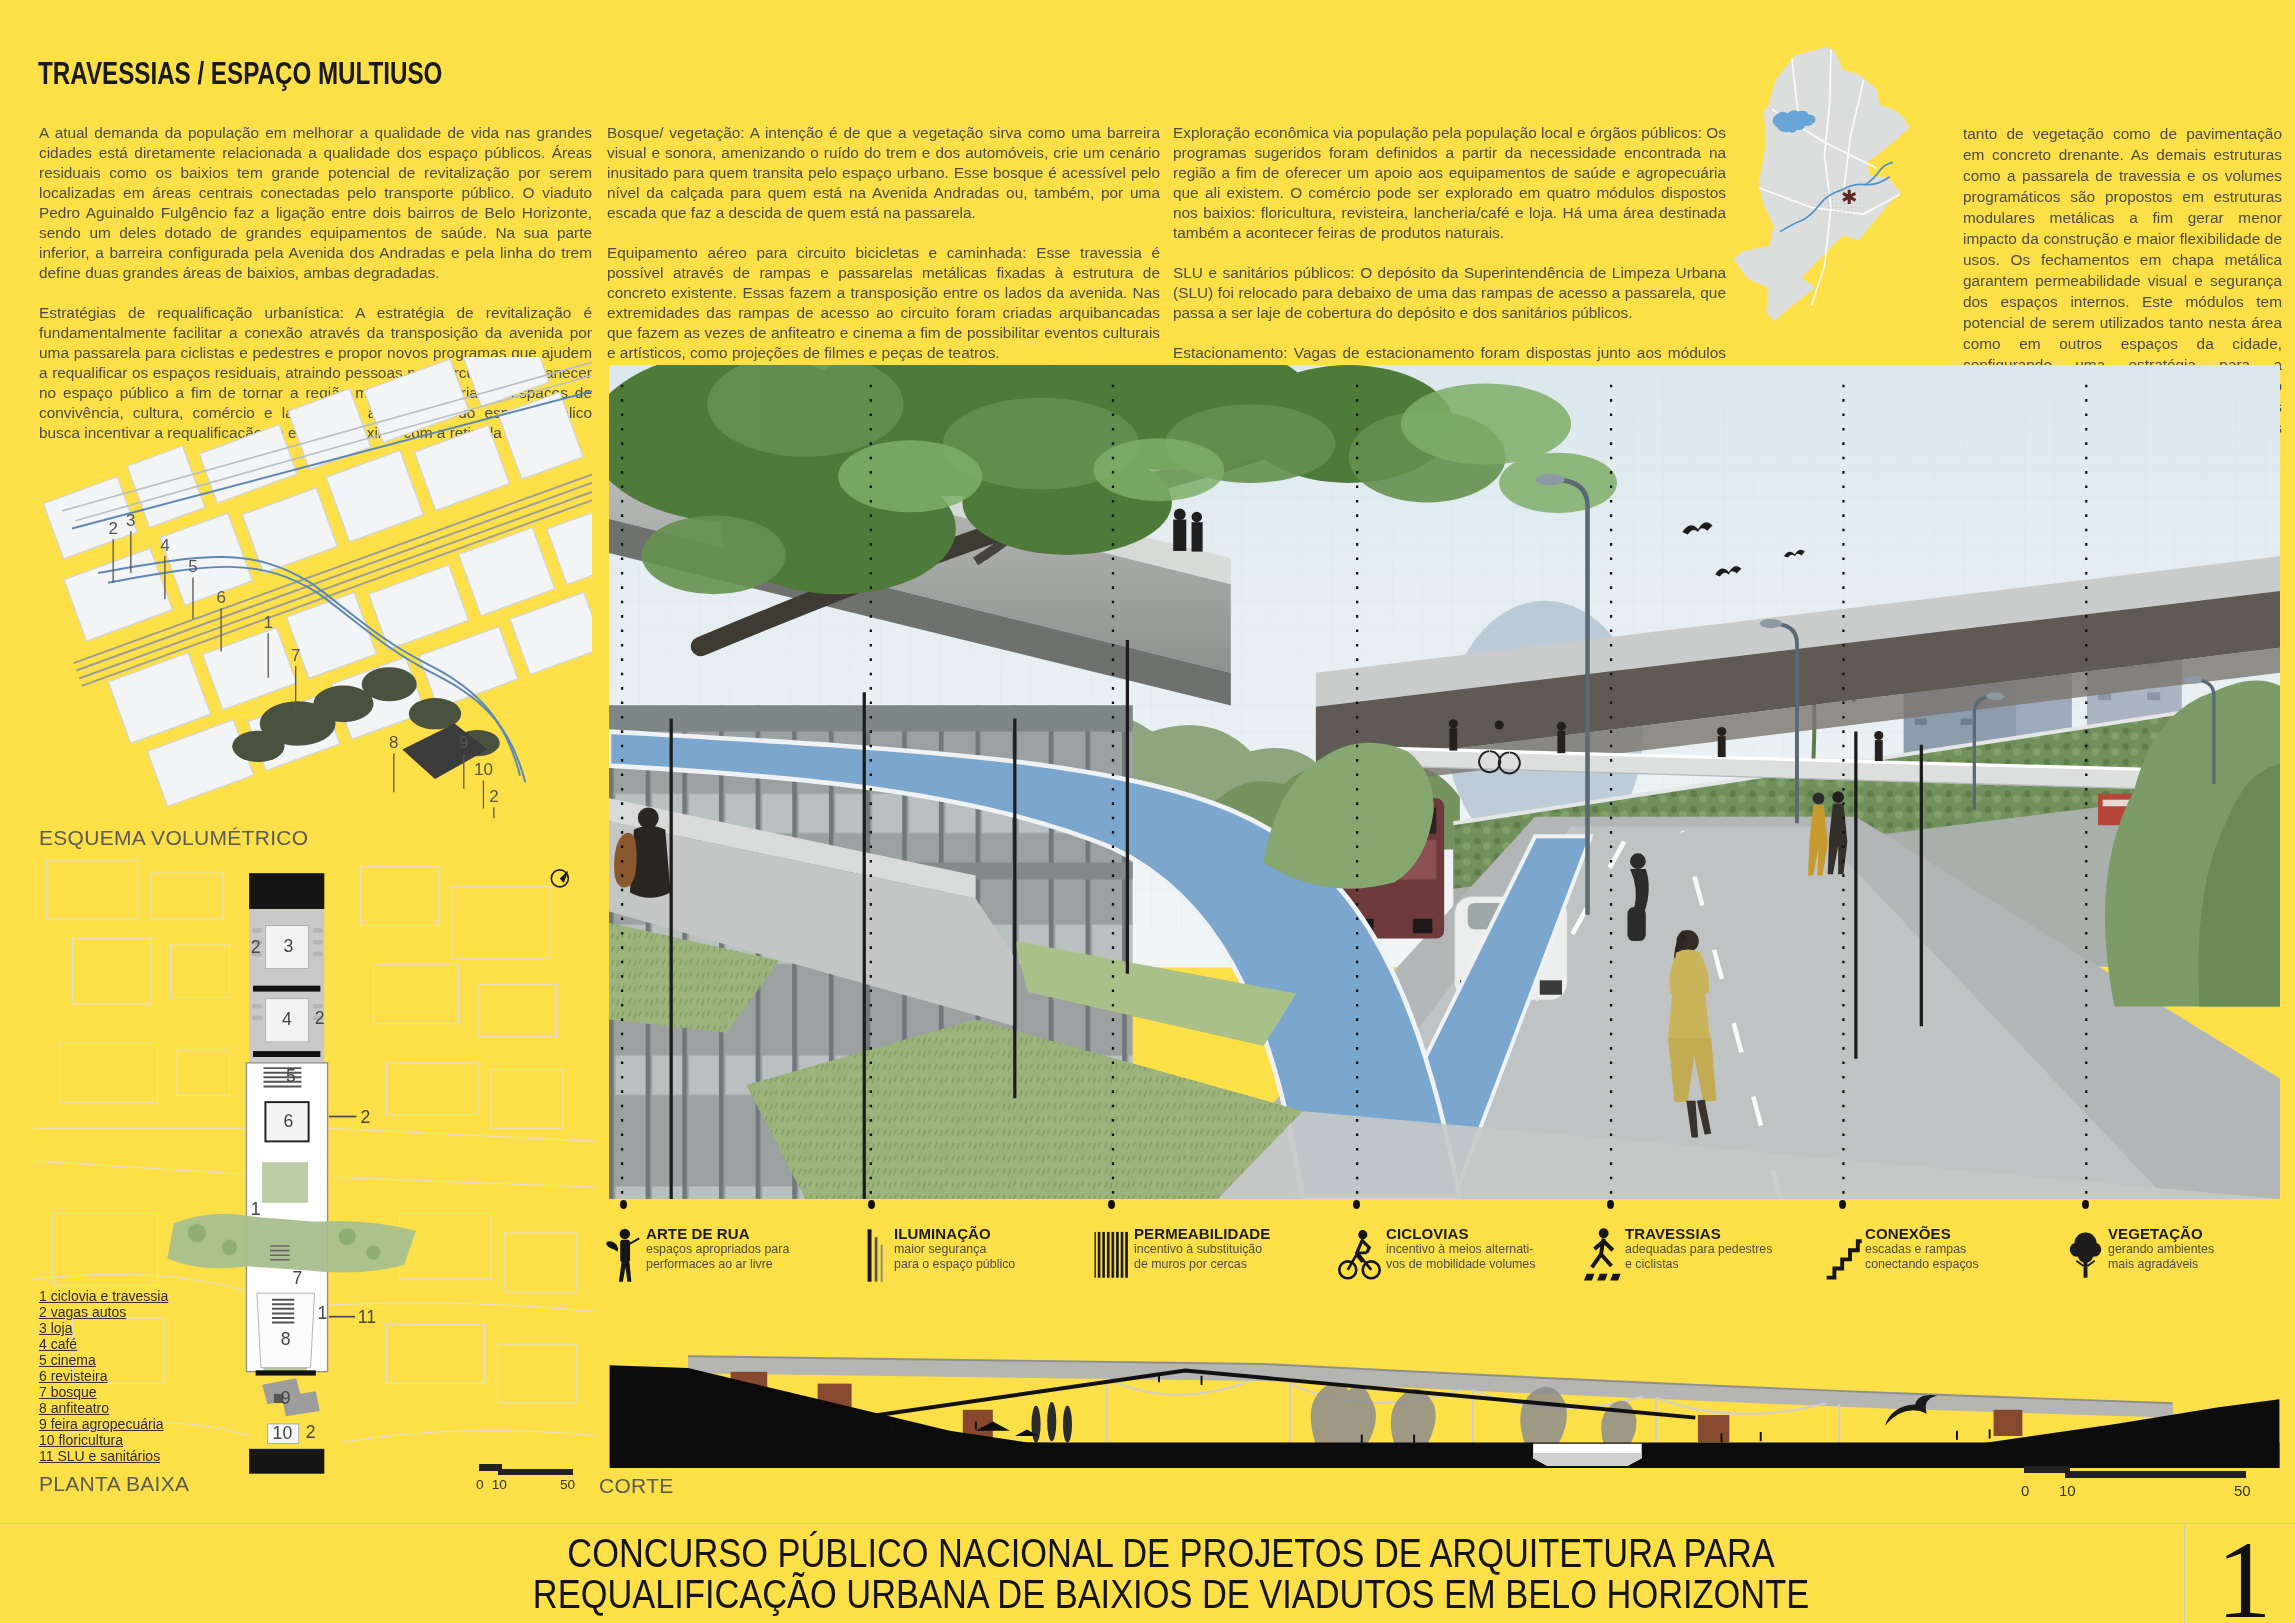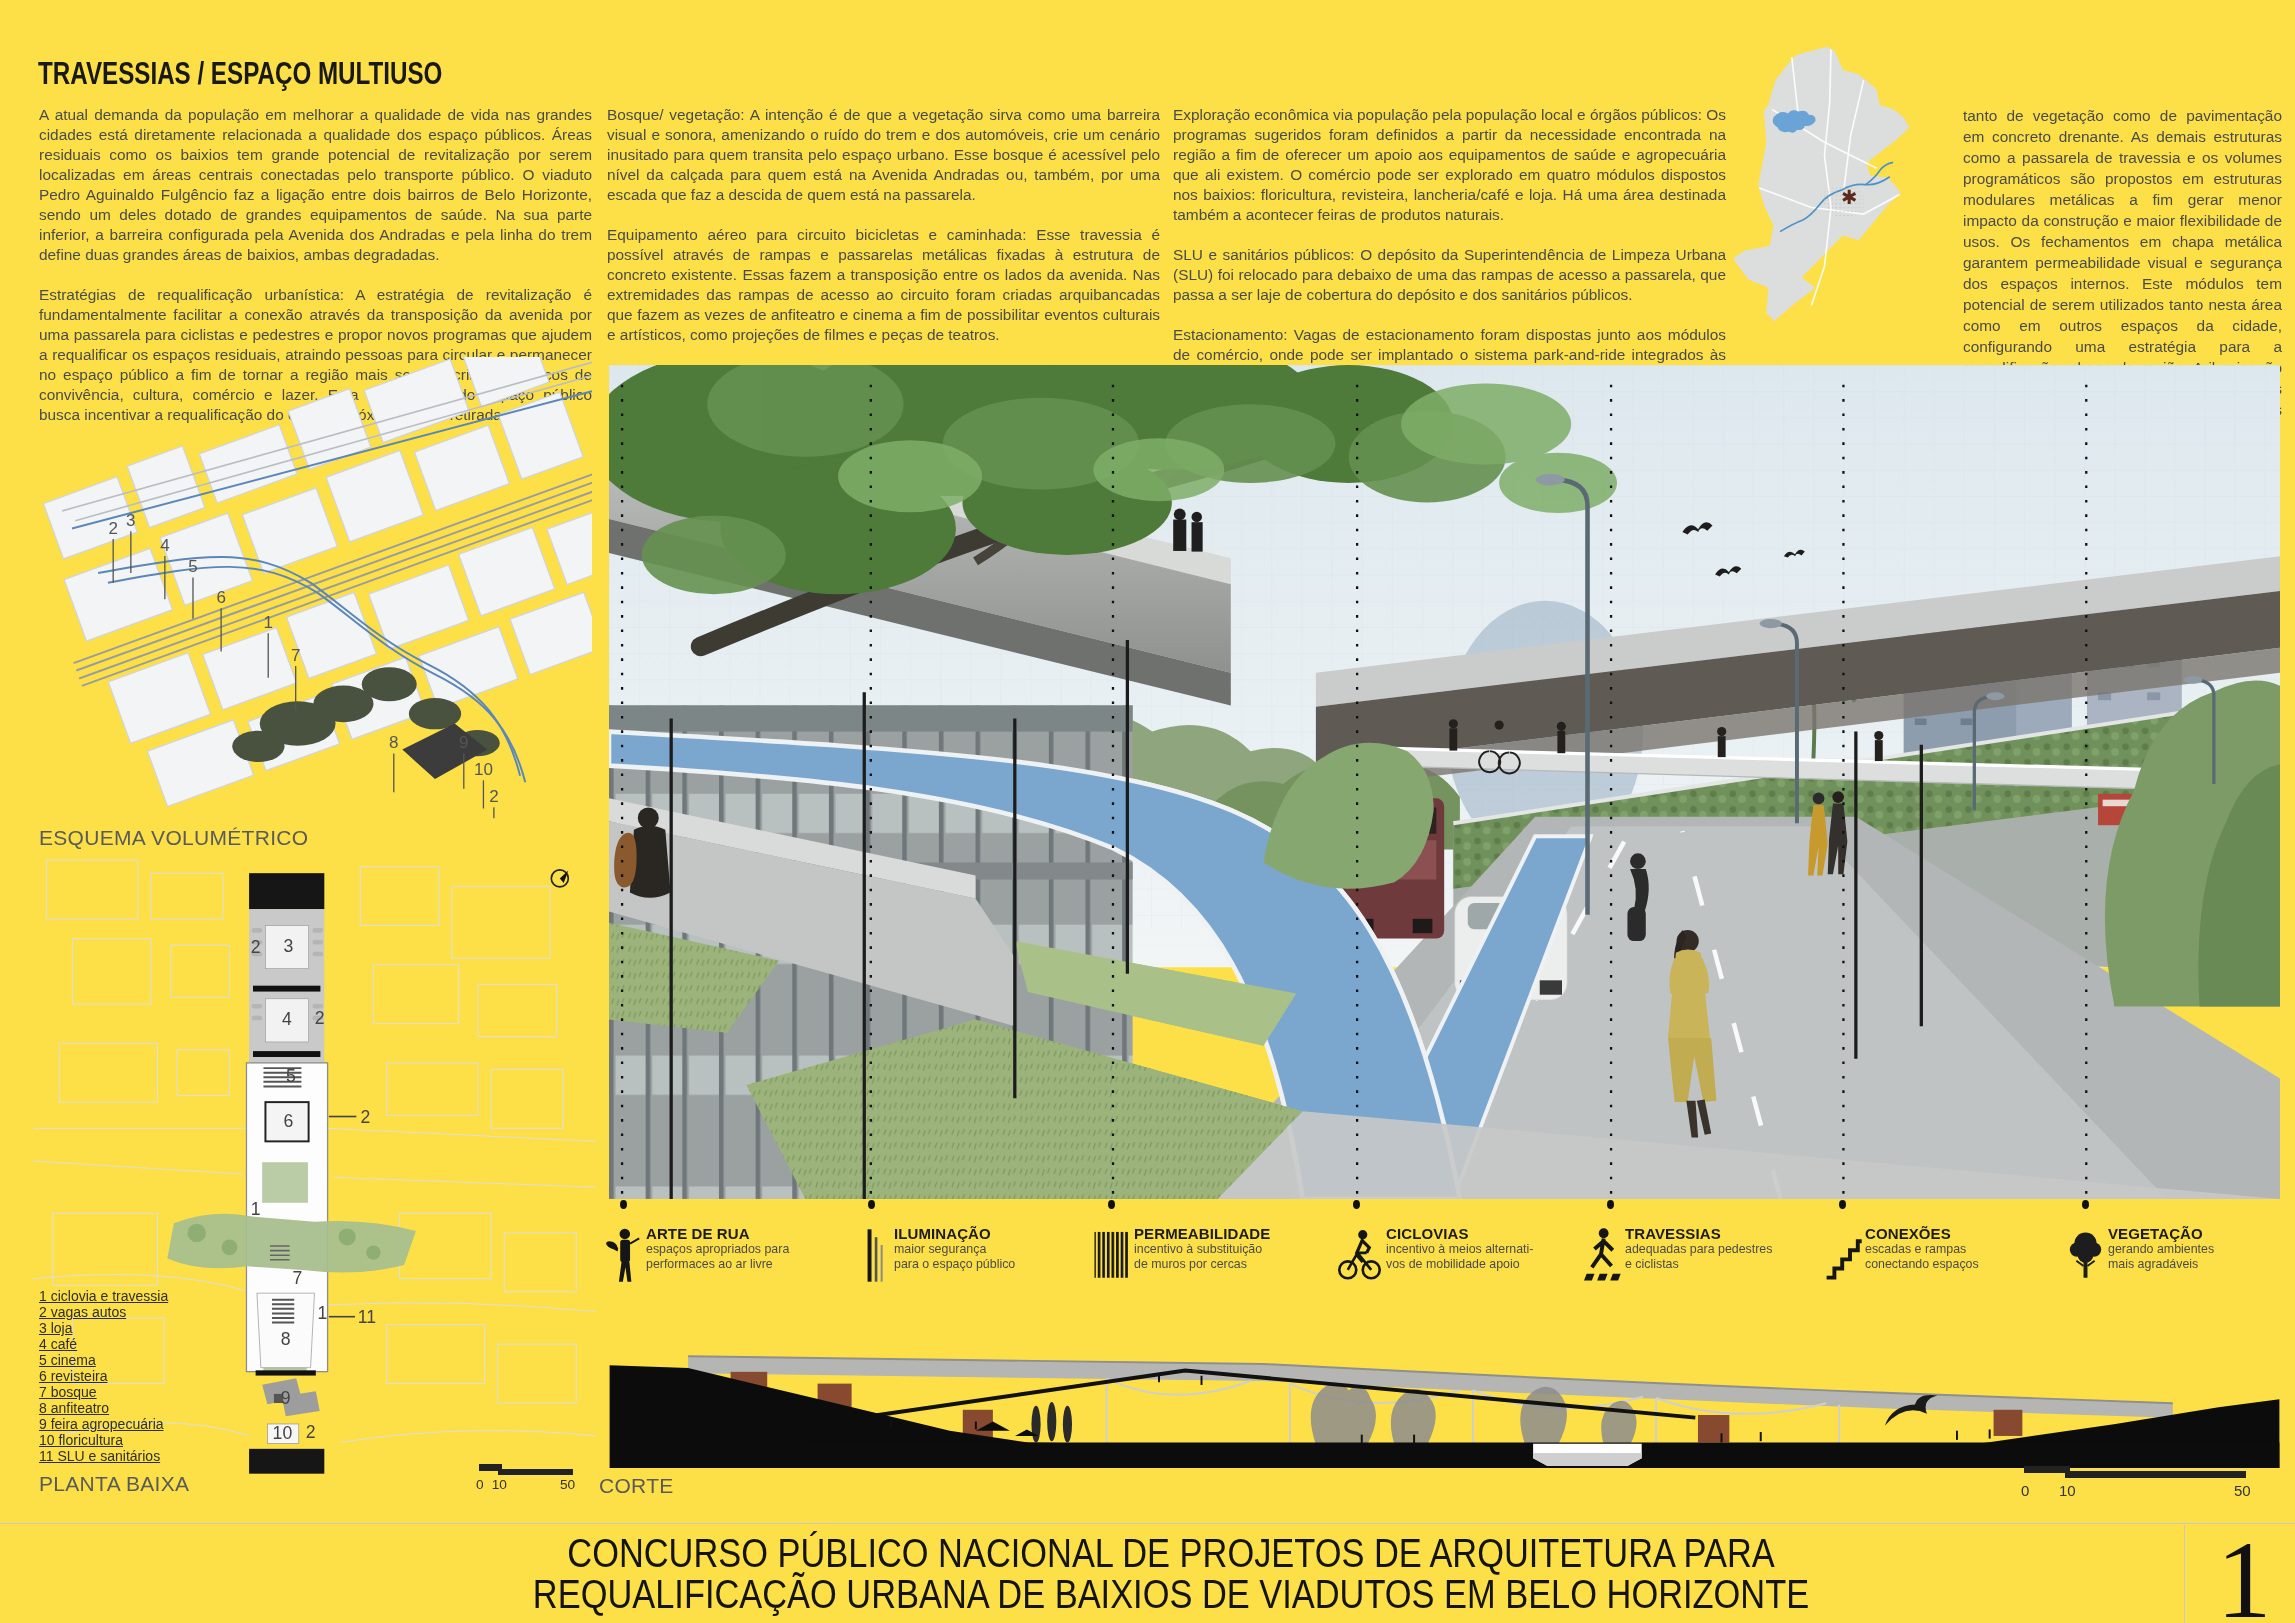--- a/index.html
+++ b/index.html
@@ -2,21 +2,21 @@
 <html style="font-size:10.5px"><head>
 <meta charset="utf-8">
 <style>
   html,body{margin:0;padding:0;background:#fff;}
   #board{position:relative;width:2295px;height:1623px;background:#fde047;overflow:hidden;
          font-family:"Liberation Sans",sans-serif;color:#4a4a4a;}
   
   .board-title{position:absolute;left:38px;top:56px;font-size:31px;font-weight:800;color:#191919;
                letter-spacing:0px;transform:scaleX(.78);transform-origin:left center;white-space:nowrap;}
   
-  .col{position:absolute;top:105px;width:553px;font-size:15.4px;line-height:20px;text-align:justify;color:#4b4b4b;}
+  .col{position:absolute;top:123px;width:553px;font-size:15.4px;line-height:20px;text-align:justify;color:#4b4b4b;}
   .col p{margin:0 0 20px 0;}
   #col1{left:39px;}  #col2{left:607px;}  #col3{left:1173px;}
   #col4{left:1963px;width:319px;line-height:21px;}
   
   .dwg-label{position:absolute;font-size:21px;color:#5a5a5a;letter-spacing:0.3px;}
   
   #legend{position:absolute;left:39px;top:1288px;font-size:14px;line-height:16px;color:#2e2e2e;}
   #legend div{white-space:nowrap;text-decoration:underline;}
   
   .icon-dot{position:absolute;top:1200px;width:7.2px;height:9.2px;background:#111;border-radius:50%;}
@@ -625,21 +625,21 @@
     <svg class="icon-glyph" width="43" height="55" viewBox="0 0 66 84">
       <circle cx="15" cy="64" r="13" fill="none" stroke="#161616" stroke-width="4"></circle>
       <circle cx="51" cy="64" r="13" fill="none" stroke="#161616" stroke-width="4"></circle>
       <path d="M15,64 L30,38 L51,64 M30,38 L44,38" fill="none" stroke="#161616" stroke-width="4"></path>
       <circle cx="38" cy="10" r="7" fill="#161616"></circle>
       <path d="M38,17 L28,40 M38,20 L48,30 L44,38 M28,40 L38,52" fill="none" stroke="#161616" stroke-width="5"></path>
     </svg>
     <div class="icon-text" style="margin-left:48px">
       <div class="icon-label">CICLOVIAS</div>
       <div class="icon-cap">incentivo à meios alternati-</div>
-      <div class="icon-cap">vos de mobilidade apoio</div>
+      <div class="icon-cap">vos de mobilidade volumes</div>
     </div>
   </div>
 
   <div class="icon-item" style="left:1584px">
     <svg class="icon-glyph" width="38" height="55" viewBox="0 0 58 84">
       <circle cx="30" cy="8" r="7.5" fill="#161616"></circle>
       <path d="M30,16 L26,40 M30,20 L16,32 M30,20 L44,34 M26,40 L12,60 M26,40 L42,58" fill="none" stroke="#161616" stroke-width="6"></path>
       <path d="M4,70 l12,0 -4,10 -12,0 Z M24,70 l12,0 -4,10 -12,0 Z M44,70 l12,0 -4,10 -12,0 Z" fill="#161616"></path>
     </svg>
     <div class="icon-text">

